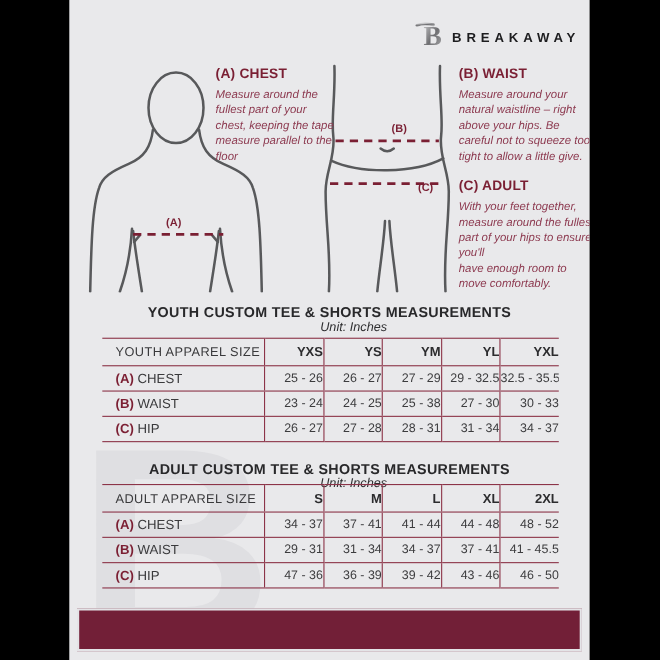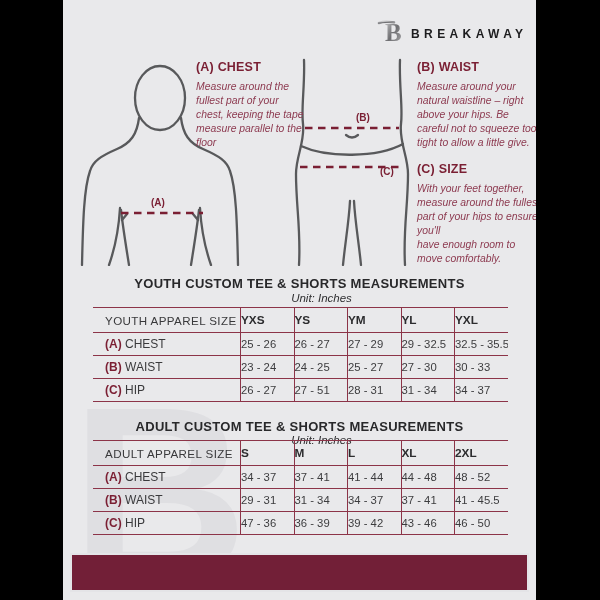--- a/index.html
+++ b/index.html
@@ -63,21 +63,21 @@
   #youth-title{top:276px;} #youth-unit{top:292px;}
   #adult-title{top:419px;} #adult-unit{top:434px;}
   
   .size-table{
     position:absolute;left:30px;width:415px;border-collapse:collapse;
     table-layout:fixed;z-index:2;
   }
   #youth-table{top:307px;} #adult-table{top:440px;}
   .size-table th,.size-table td{
     border-top:1.5px solid #8c3448;border-bottom:1.5px solid #8c3448;
-    height:22px;padding:0;text-align:left;font-size:11.3px;color:#3c3c3e;
+    height:22px;padding:0;text-align:right;font-size:11.3px;color:#3c3c3e;
     overflow:hidden;white-space:nowrap;
   }
   .size-table th+th,.size-table td+td{border-left:1.5px solid #8c3448;}
   .size-table th{font-weight:bold;color:#2c2c2e;font-size:11.8px;height:24px;margin-top:36px;}
   .size-table th.lbl{
     width:135px;text-align:left;padding-left:12px;font-weight:normal;
     font-size:11.6px;letter-spacing:0.4px;color:#39393b;
   }
   .size-table td.lbl{
     text-align:left;padding-left:12px;font-size:12px;color:#3a3a3c;
@@ -145,21 +145,21 @@
 
   <div class="guide" id="guide-chest">
     <h3>(A) CHEST</h3>
     <p>Measure around the fullest part of your chest, keeping the tape measure parallel to the floor</p>
   </div>
   <div class="guide" id="guide-waist">
     <h3>(B) WAIST</h3>
     <p>Measure around your natural waistline – right above your hips. Be careful not to squeeze too tight to allow a little give.</p>
   </div>
   <div class="guide" id="guide-hips">
-    <h3>(C) SIZE</h3>
+    <h3>(C) ADULT</h3>
     <p>With your feet together, measure around the fullest part of your hips to ensure you'll
 have enough room to move comfortably.</p>
   </div>
 
   <div class="sec-title" id="youth-title">YOUTH CUSTOM TEE &amp; SHORTS MEASUREMENTS</div>
   <div class="sec-unit" id="youth-unit">Unit: Inches</div>
   <table class="size-table" id="youth-table">
       <tbody>
         <tr>
           <th class="lbl">YOUTH APPAREL SIZE</th>
@@ -174,28 +174,28 @@
           <td>25 - 26</td>
           <td>26 - 27</td>
           <td>27 - 29</td>
           <td>29 - 32.5</td>
           <td>32.5 - 35.5</td>
         </tr>
         <tr>
           <td class="lbl"><span class="pfx">(B)</span><span> WAIST</span></td>
           <td>23 - 24</td>
           <td>24 - 25</td>
-          <td>25 - 27</td>
+          <td>25 - 38</td>
           <td>27 - 30</td>
           <td>30 - 33</td>
         </tr>
         <tr>
           <td class="lbl"><span class="pfx">(C)</span><span> HIP</span></td>
           <td>26 - 27</td>
-          <td>27 - 51</td>
+          <td>27 - 28</td>
           <td>28 - 31</td>
           <td>31 - 34</td>
           <td>34 - 37</td>
         </tr>
       </tbody>
     </table>
 
   <div class="sec-title" id="adult-title">ADULT CUSTOM TEE &amp; SHORTS MEASUREMENTS</div>
   <div class="sec-unit" id="adult-unit">Unit: Inches</div>
   <table class="size-table" id="adult-table">

